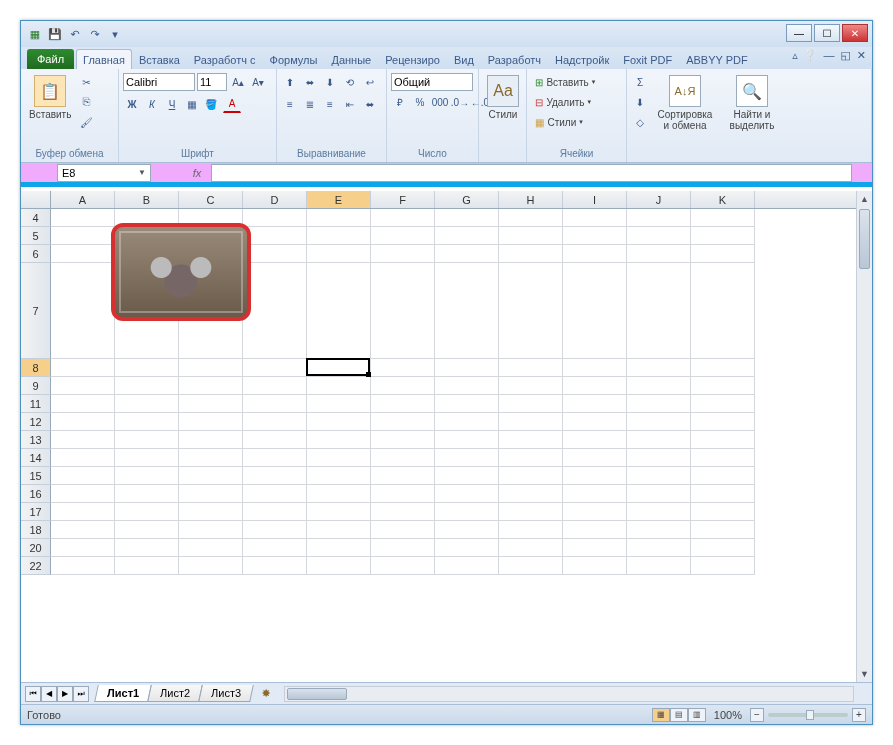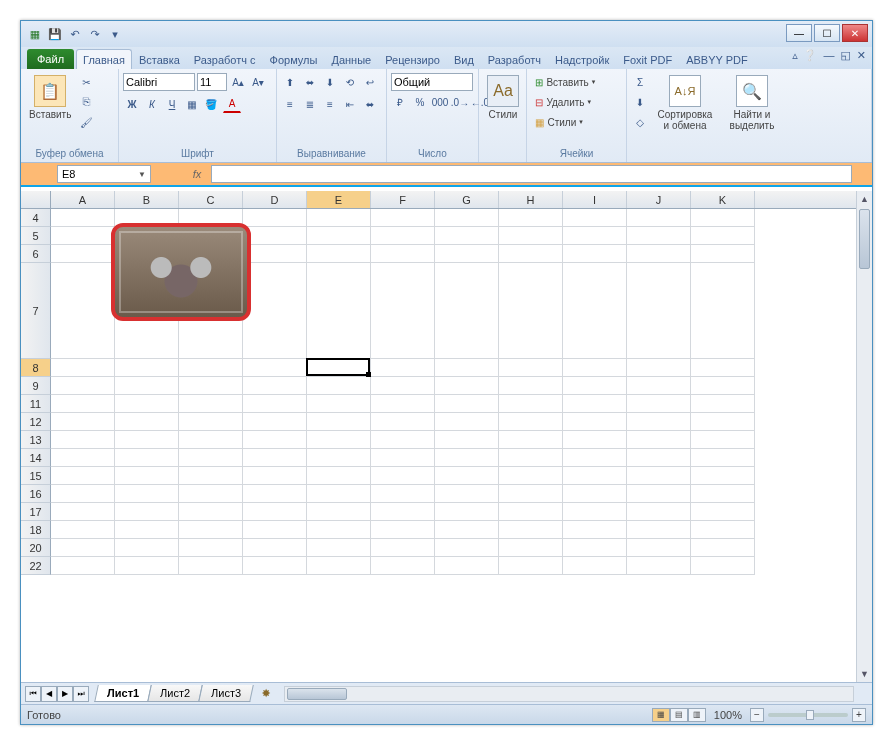--- a/index.html
+++ b/index.html
@@ -37,21 +37,21 @@
 .small-btn { width: 18px; height: 18px; border: 1px solid transparent; display: flex; align-items: center; justify-content: center; font-size: 10px; color: #3b5a8a; cursor: pointer; }
 
 .font-row { display: flex; gap: 2px; align-items: center; margin-bottom: 2px; }
 .font-select { height: 18px; font-size: 11px; border: 1px solid #9ab; background: #fff; padding: 0 2px; }
 .font-name { width: 72px; }
 .font-size { width: 30px; }
 
 .cells-btn { display: flex; align-items: center; gap: 3px; font-size: 10px; cursor: pointer; height: 18px; padding: 0 4px; }
 
 
-.fbar { height: 24px; border-bottom: 2px solid #0ea5e9; display: flex; align-items: center; font-size: 11px; background: #fdba74; justify-content: center; }
+.fbar { height: 24px; border-bottom: 5px solid #0ea5e9; display: flex; align-items: center; font-size: 11px; background: #f0abfc; justify-content: center; }
 .name-box { width: 94px; height: 18px; border: 1px solid #9ab; background: #fff; margin-left: 36px; padding: 0 4px; display: flex; align-items: center; justify-content: space-between; }
 .name-box .dd { font-size: 8px; color: #555; }
 .fx-btn { width: 20px; text-align: center; color: #666; font-style: italic; cursor: pointer; }
 .fx-input { flex: 1; height: 18px; border: 1px solid #9ab; background: #fff; margin-right: 20px; padding: 0 4px; }
 
 
 .grid-area { position: absolute; top: 170px; left: 0; right: 0; bottom: 42px; background: #fff; overflow: hidden; }
 .col-headers { height: 18px; display: flex; background: linear-gradient(#f3f3f3,#e0e6ed); border-bottom: 1px solid #9ab; font-size: 11px; }
 .corner { width: 30px; border-right: 1px solid #9ab; background: linear-gradient(#f3f3f3,#e0e6ed); }
 .col-h { border-right: 1px solid #c6cfd9; text-align: center; line-height: 18px; color: #333; cursor: pointer; }

